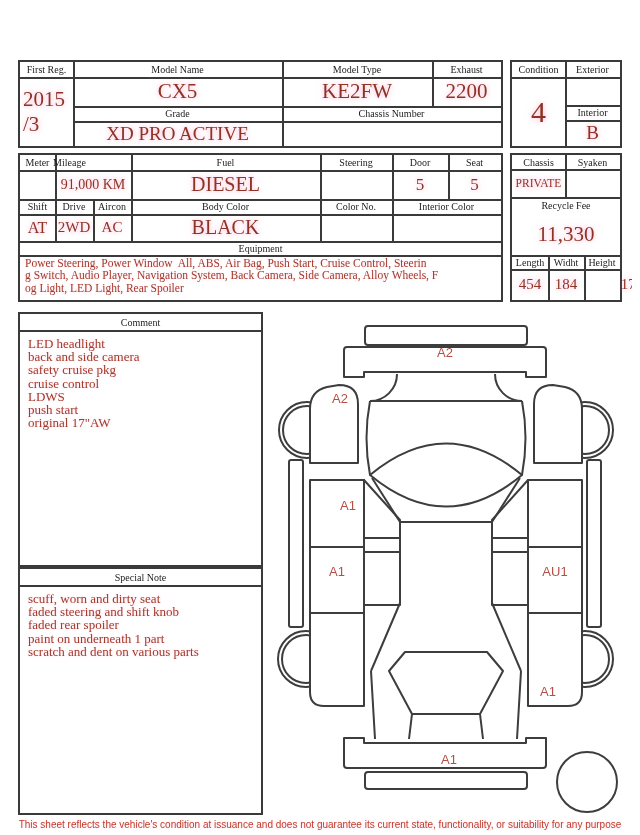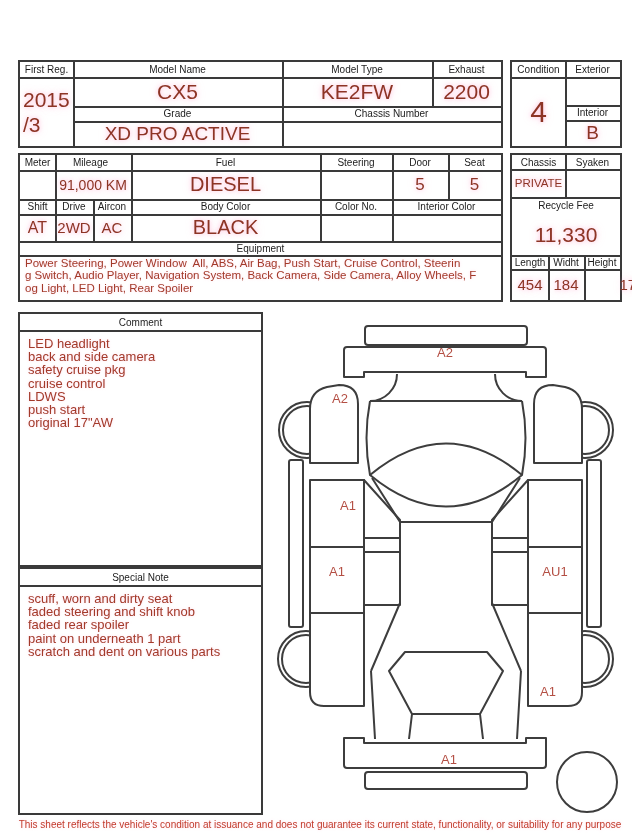--- a/index.html
+++ b/index.html
@@ -1,20 +1,20 @@
 <!DOCTYPE html>
 <html><head>
 <meta charset="utf-8">
 <style>
   html,body{margin:0;padding:0;background:#ffffff;}
   .sheet{position:relative;width:640px;height:835px;background:#fff;overflow:hidden;
          font-family:"Liberation Sans",sans-serif;}
   .title{position:absolute;left:0;top:14px;width:640px;text-align:center;
          font-size:25px;font-weight:500;color:#161616;letter-spacing:0.5px;}
-  .box{position:absolute;border:2px solid #3a3a3a;background:#fff;box-sizing:border-box;}
+  .box{position:absolute;border:2px solid #3a3a3a;background:#fff;box-sizing:border-box;font-family:Liberation Serif, serif;}
   .inner{position:absolute;left:0;top:0;right:0;bottom:0;}
   .vl{position:absolute;width:1.5px;background:#3a3a3a;}
   .hl{position:absolute;height:1.5px;background:#3a3a3a;}
   .cell{position:absolute;display:flex;align-items:center;justify-content:center;
         overflow:hidden;box-sizing:border-box;}
   .lbl{font-size:10px;color:#1c1c1c;}
   .val{color:#8d3425;text-shadow:0 0 4px rgba(255,150,195,.55),0 0 8px rgba(255,170,205,.35);}
   .notes{position:absolute;color:#a33a2a;font-size:13px;line-height:13.2px;
          text-shadow:0 0 3px rgba(255,160,200,.4);}
   .eqline{white-space:pre;font-size:11.5px;line-height:12.4px;color:#a33a2a;
@@ -93,21 +93,21 @@
       <div class="vl" style="left:428px;top:0;height:44px;"></div>
       <div class="vl" style="left:35px;top:44px;height:42px;"></div>
       <div class="vl" style="left:73px;top:44px;height:42px;"></div>
       <div class="vl" style="left:111px;top:44px;height:42px;"></div>
       <div class="vl" style="left:300px;top:44px;height:42px;"></div>
       <div class="vl" style="left:372px;top:44px;height:42px;"></div>
 
       <div class="cell lbl" style="left:0;top:0;width:35px;height:15px;">Meter</div>
       <div class="cell val" style="left:0;top:15px;width:35px;height:29px;"></div>
 
-      <div class="cell lbl" style="left:43px;top:0;width:55px;height:15px;">Mileage</div>
+      <div class="cell lbl" style="left:22px;top:0;width:55px;height:15px;">Mileage</div>
       <div class="cell val" style="left:35px;top:15px;width:76px;height:29px;font-size:14px;">91,000 KM</div>
 
       <div class="cell lbl" style="left:111px;top:0;width:189px;height:15px;">Fuel</div>
       <div class="cell val" style="left:111px;top:15px;width:189px;height:29px;font-size:20px;">DIESEL</div>
 
       <div class="cell lbl" style="left:300px;top:0;width:72px;height:15px;">Steering</div>
       <div class="cell val" style="left:300px;top:15px;width:72px;height:29px;"></div>
 
       <div class="cell lbl" style="left:372px;top:0;width:56px;height:15px;">Door</div>
       <div class="cell val" style="left:372px;top:15px;width:56px;height:29px;font-size:17px;">5</div>

